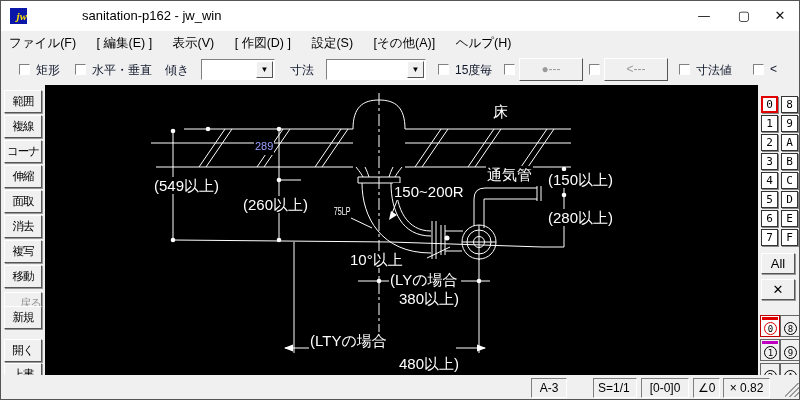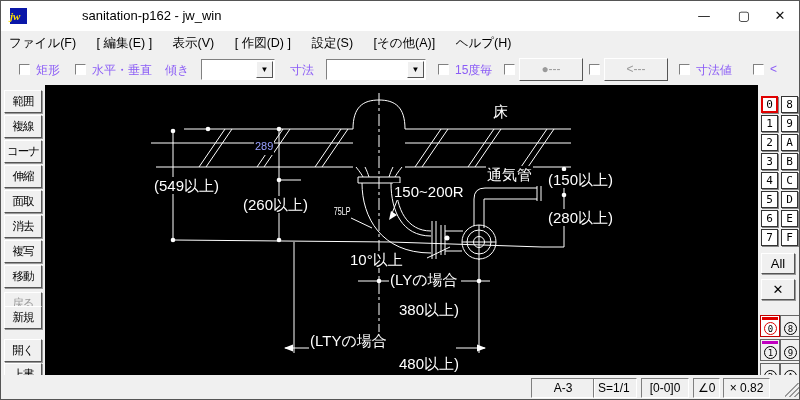--- a/index.html
+++ b/index.html
@@ -3,48 +3,48 @@
 <meta charset="utf-8">
 <style>
   * { margin:0; padding:0; box-sizing:border-box; }
   html,body { width:800px; height:400px; }
   body { font-family:"Liberation Sans", sans-serif; background:#f0f0f0; position:relative;
          width:800px; height:400px; overflow:hidden; border:1px solid #555; }
 
   
   .titlebar { position:absolute; left:0; top:0; width:800px; height:30px; background:#ffffff; }
   .app-icon { position:absolute; left:9px; top:7px; width:17px; height:16px; background:#0a17a8;
-              color:#ffe000; font:italic bold 11px "Liberation Serif", serif; text-align:left; line-height:16px; }
+              color:#ffe000; font:italic bold 11px "Liberation Serif", serif; text-align:right; line-height:16px; }
   .title-text { position:absolute; left:34px; top:7px; font-size:13px; color:#000;margin-left:47px; }
   .win-btn { position:absolute; top:0; width:42px; height:30px; text-align:center; line-height:30px;
              font-size:13px; color:#111; font-family:"DejaVu Sans", sans-serif; }
   .wb-min { left:682px; } .wb-max { left:722px; } .wb-close { left:758px; }
 
   
   .menubar { position:absolute; left:0; top:30px; width:800px; height:24px; background:#f0f0f0; }
   .menu-item { display:inline-block; padding:4px 8px 0 8px; font-size:12.5px; color:#000; }
 
   
   .toolbar { position:absolute; left:0; top:54px; width:800px; height:30px; background:#f0f0f0; }
   .cb { position:absolute; top:9px; width:11px; height:11px; background:#fff;
         border:1px solid; border-color:#808080 #fff #fff #808080; }
-  .tb-label { position:absolute; top:7px; font-size:12px; color:#8b5cf6; }
+  .tb-label { position:absolute; top:7px; font-size:12px; color:#0f172a; }
   .combo { position:absolute; top:4px; height:21px; background:#fff;
            border:1px solid; border-color:#808080 #fff #fff #808080; }
   .combo .arrow-btn { position:absolute; right:1px; top:1px; width:17px; height:17px; background:#f0f0f0;
            border:1px solid; border-color:#fff #555 #555 #fff; font-size:8px; text-align:center; line-height:16px; color:#000; }
   .gray-btn { position:absolute; top:3px; height:23px; background:#f0f0f0; color:#9a9a9a;
            border:1px solid; border-color:#fff #555 #555 #fff; font-size:12px; text-align:center; line-height:21px; }
 
   
   .left-panel { position:absolute; left:0; top:84px; width:44px; height:290px; background:#f0f0f0; overflow:hidden; }
   .cmd-btn { position:absolute; left:3px; width:38px; height:23px; background:#f0f0f0;
              border:1px solid; border-color:#fff #555 #555 #fff; box-shadow:1px 1px 0 #999;
              font-size:11.5px; text-align:center; line-height:21px; color:#000; letter-spacing:-1px; }
-  .cmd-btn.disabled { color:#9a9a9a; }
+  .cmd-btn.disabled { color:#9a9a9a;text-align:right; }
 
   
   .canvas { position:absolute; left:44px; top:84px; width:713px; height:290px; background:#000; overflow:hidden; }
   .canvas svg { position:absolute; left:0; top:0; }
   .cad-label { position:absolute; color:#fff; background:#000; font-size:15px; line-height:17px; white-space:nowrap;
                font-family:"Liberation Sans", sans-serif; padding:0 1px; }
 
   
   .right-panel { position:absolute; left:757px; top:84px; width:43px; height:290px; background:#f0f0f0; overflow:hidden; }
   .lay-btn { position:absolute; width:17px; height:17px; background:#fff; border:1px solid #333;
@@ -189,21 +189,21 @@
   </svg>
   <div class="cad-label" style="left:447px; top:18px">床</div>
   <div class="cad-label" style="left:441px; top:81px">通気管</div>
   <div class="cad-label" style="left:502px; top:86px">(150以上)</div>
   <div class="cad-label" style="left:502px; top:124px">(280以上)</div>
   <div class="cad-label" style="left:108px; top:92px">(549以上)</div>
   <div class="cad-label" style="left:197px; top:111px">(260以上)</div>
   <div class="cad-label" style="left:348px; top:98px">150~200R</div>
   <div class="cad-label" style="left:304px; top:166px">10°以上</div>
   <div class="cad-label" style="left:344px; top:186px">(LYの場合</div>
-  <div class="cad-label" style="left:353px; top:216px">380以上)</div>
+  <div class="cad-label" style="left:353px; top:205px">380以上)</div>
   <div class="cad-label" style="left:264px; top:247px">(LTYの場合</div>
   <div class="cad-label" style="left:353px; top:270px">480以上)</div>
   <div class="cad-label" style="left:209px; top:53px; font-size:11px; color:#99a0ff">289</div>
   <div class="cad-label" style="left:288px; top:118px; font-size:10px; transform:scaleX(0.72); transform-origin:left">75LP</div>
 </div>
 
 <div class="right-panel">
   <div class="lay-btn sel" style="left:3px; top:11px">0</div>
   <div class="lay-btn" style="left:23px; top:11px">8</div>
   <div class="lay-btn" style="left:3px;  top:30px">1</div>
@@ -238,19 +238,19 @@
   </div>
   <div class="grp-btn" style="left:2px; top:278px">
     <span class="circ">2</span>
   </div>
   <div class="grp-btn" style="left:22px; top:278px">
     <span class="circ">A</span>
   </div>
 </div>
 
 <div class="statusbar">
-  <div class="st-cell" style="left:530px; width:64px; text-align:center">A-3</div>
+  <div class="st-cell" style="left:530px; width:36px; text-align:center">A-3</div>
   <div class="st-cell" style="left:592px; width:44px; ">S=1/1</div>
   <div class="st-cell" style="left:640px; width:48px; text-align:center">[0-0]0</div>
   <div class="st-cell" style="left:692px; width:27px; text-align:center">∠0</div>
   <div class="st-cell" style="left:722px; width:47px; text-align:center">× 0.82</div>
   <div class="grip"></div>
 </div>
 
 </body></html>

